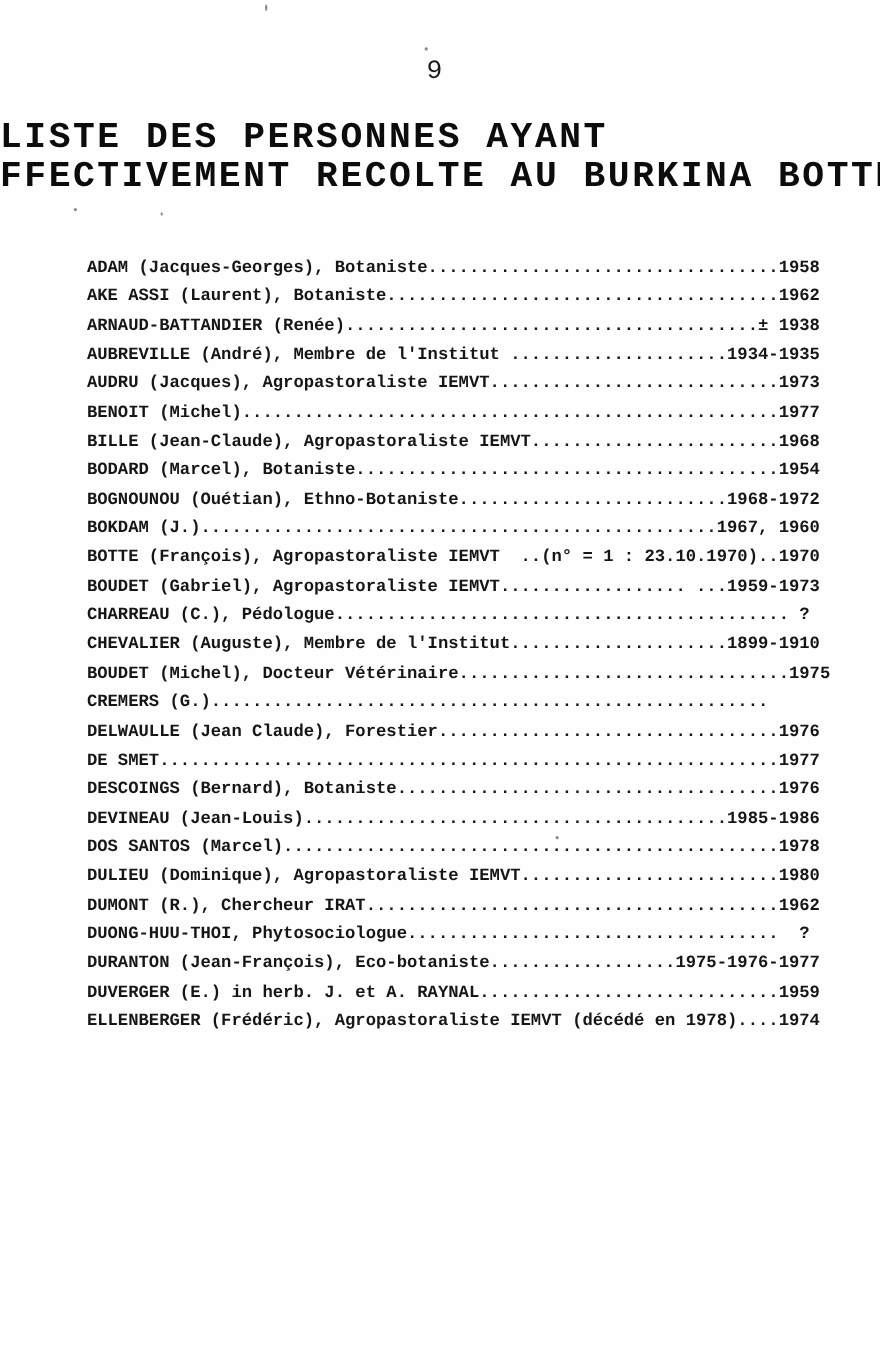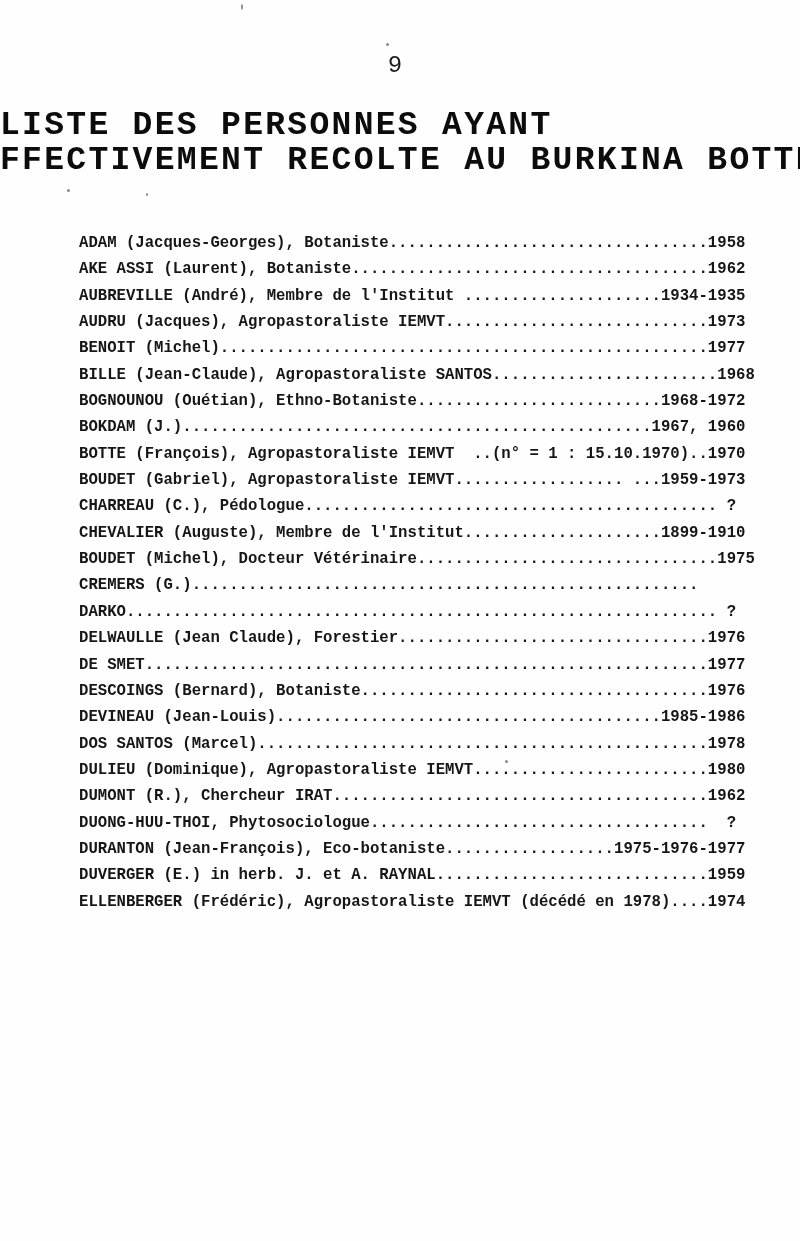--- a/index.html
+++ b/index.html
@@ -75,33 +75,34 @@
 <div class="page-number">9</div>
 
 <div class="doc-title">
   <div class="line">LISTE DES PERSONNES AYANT</div>
   <div class="line">FFECTIVEMENT RECOLTE AU BURKINA BOTTE</div>
 </div>
 
 <div class="collectors-list">
     <div class="row">ADAM (Jacques-Georges), Botaniste..................................1958</div>
     <div class="row">AKE ASSI (Laurent), Botaniste......................................1962</div>
+    <div class="row">ARNAUD-BATTANDIER (Renée)........................................± 1938</div>
     <div class="row">AUBREVILLE (André), Membre de l'Institut .....................1934-1935</div>
     <div class="row">AUDRU (Jacques), Agropastoraliste IEMVT............................1973</div>
     <div class="row">BENOIT (Michel)....................................................1977</div>
-    <div class="row">BILLE (Jean-Claude), Agropastoraliste SANTOS........................1968</div>
+    <div class="row">BILLE (Jean-Claude), Agropastoraliste IEMVT........................1968</div>
+    <div class="row">BODARD (Marcel), Botaniste.........................................1954</div>
     <div class="row">BOGNOUNOU (Ouétian), Ethno-Botaniste..........................1968-1972</div>
     <div class="row">BOKDAM (J.)..................................................1967, 1960</div>
-    <div class="row">BOTTE (François), Agropastoraliste IEMVT  ..(n° = 1 : 15.10.1970)..1970</div>
+    <div class="row">BOTTE (François), Agropastoraliste IEMVT  ..(n° = 1 : 23.10.1970)..1970</div>
     <div class="row">BOUDET (Gabriel), Agropastoraliste IEMVT.................. ...1959-1973</div>
     <div class="row">CHARREAU (C.), Pédologue............................................ ?</div>
     <div class="row">CHEVALIER (Auguste), Membre de l'Institut.....................1899-1910</div>
     <div class="row">BOUDET (Michel), Docteur Vétérinaire................................1975</div>
     <div class="row">CREMERS (G.)......................................................</div>
-    <div class="row">DARKO............................................................... ?</div>
     <div class="row">DELWAULLE (Jean Claude), Forestier.................................1976</div>
     <div class="row">DE SMET............................................................1977</div>
     <div class="row">DESCOINGS (Bernard), Botaniste.....................................1976</div>
     <div class="row">DEVINEAU (Jean-Louis).........................................1985-1986</div>
     <div class="row">DOS SANTOS (Marcel)................................................1978</div>
     <div class="row">DULIEU (Dominique), Agropastoraliste IEMVT.........................1980</div>
     <div class="row">DUMONT (R.), Chercheur IRAT........................................1962</div>
     <div class="row">DUONG-HUU-THOI, Phytosociologue....................................  ?</div>
     <div class="row">DURANTON (Jean-François), Eco-botaniste..................1975-1976-1977</div>
     <div class="row">DUVERGER (E.) in herb. J. et A. RAYNAL.............................1959</div>

